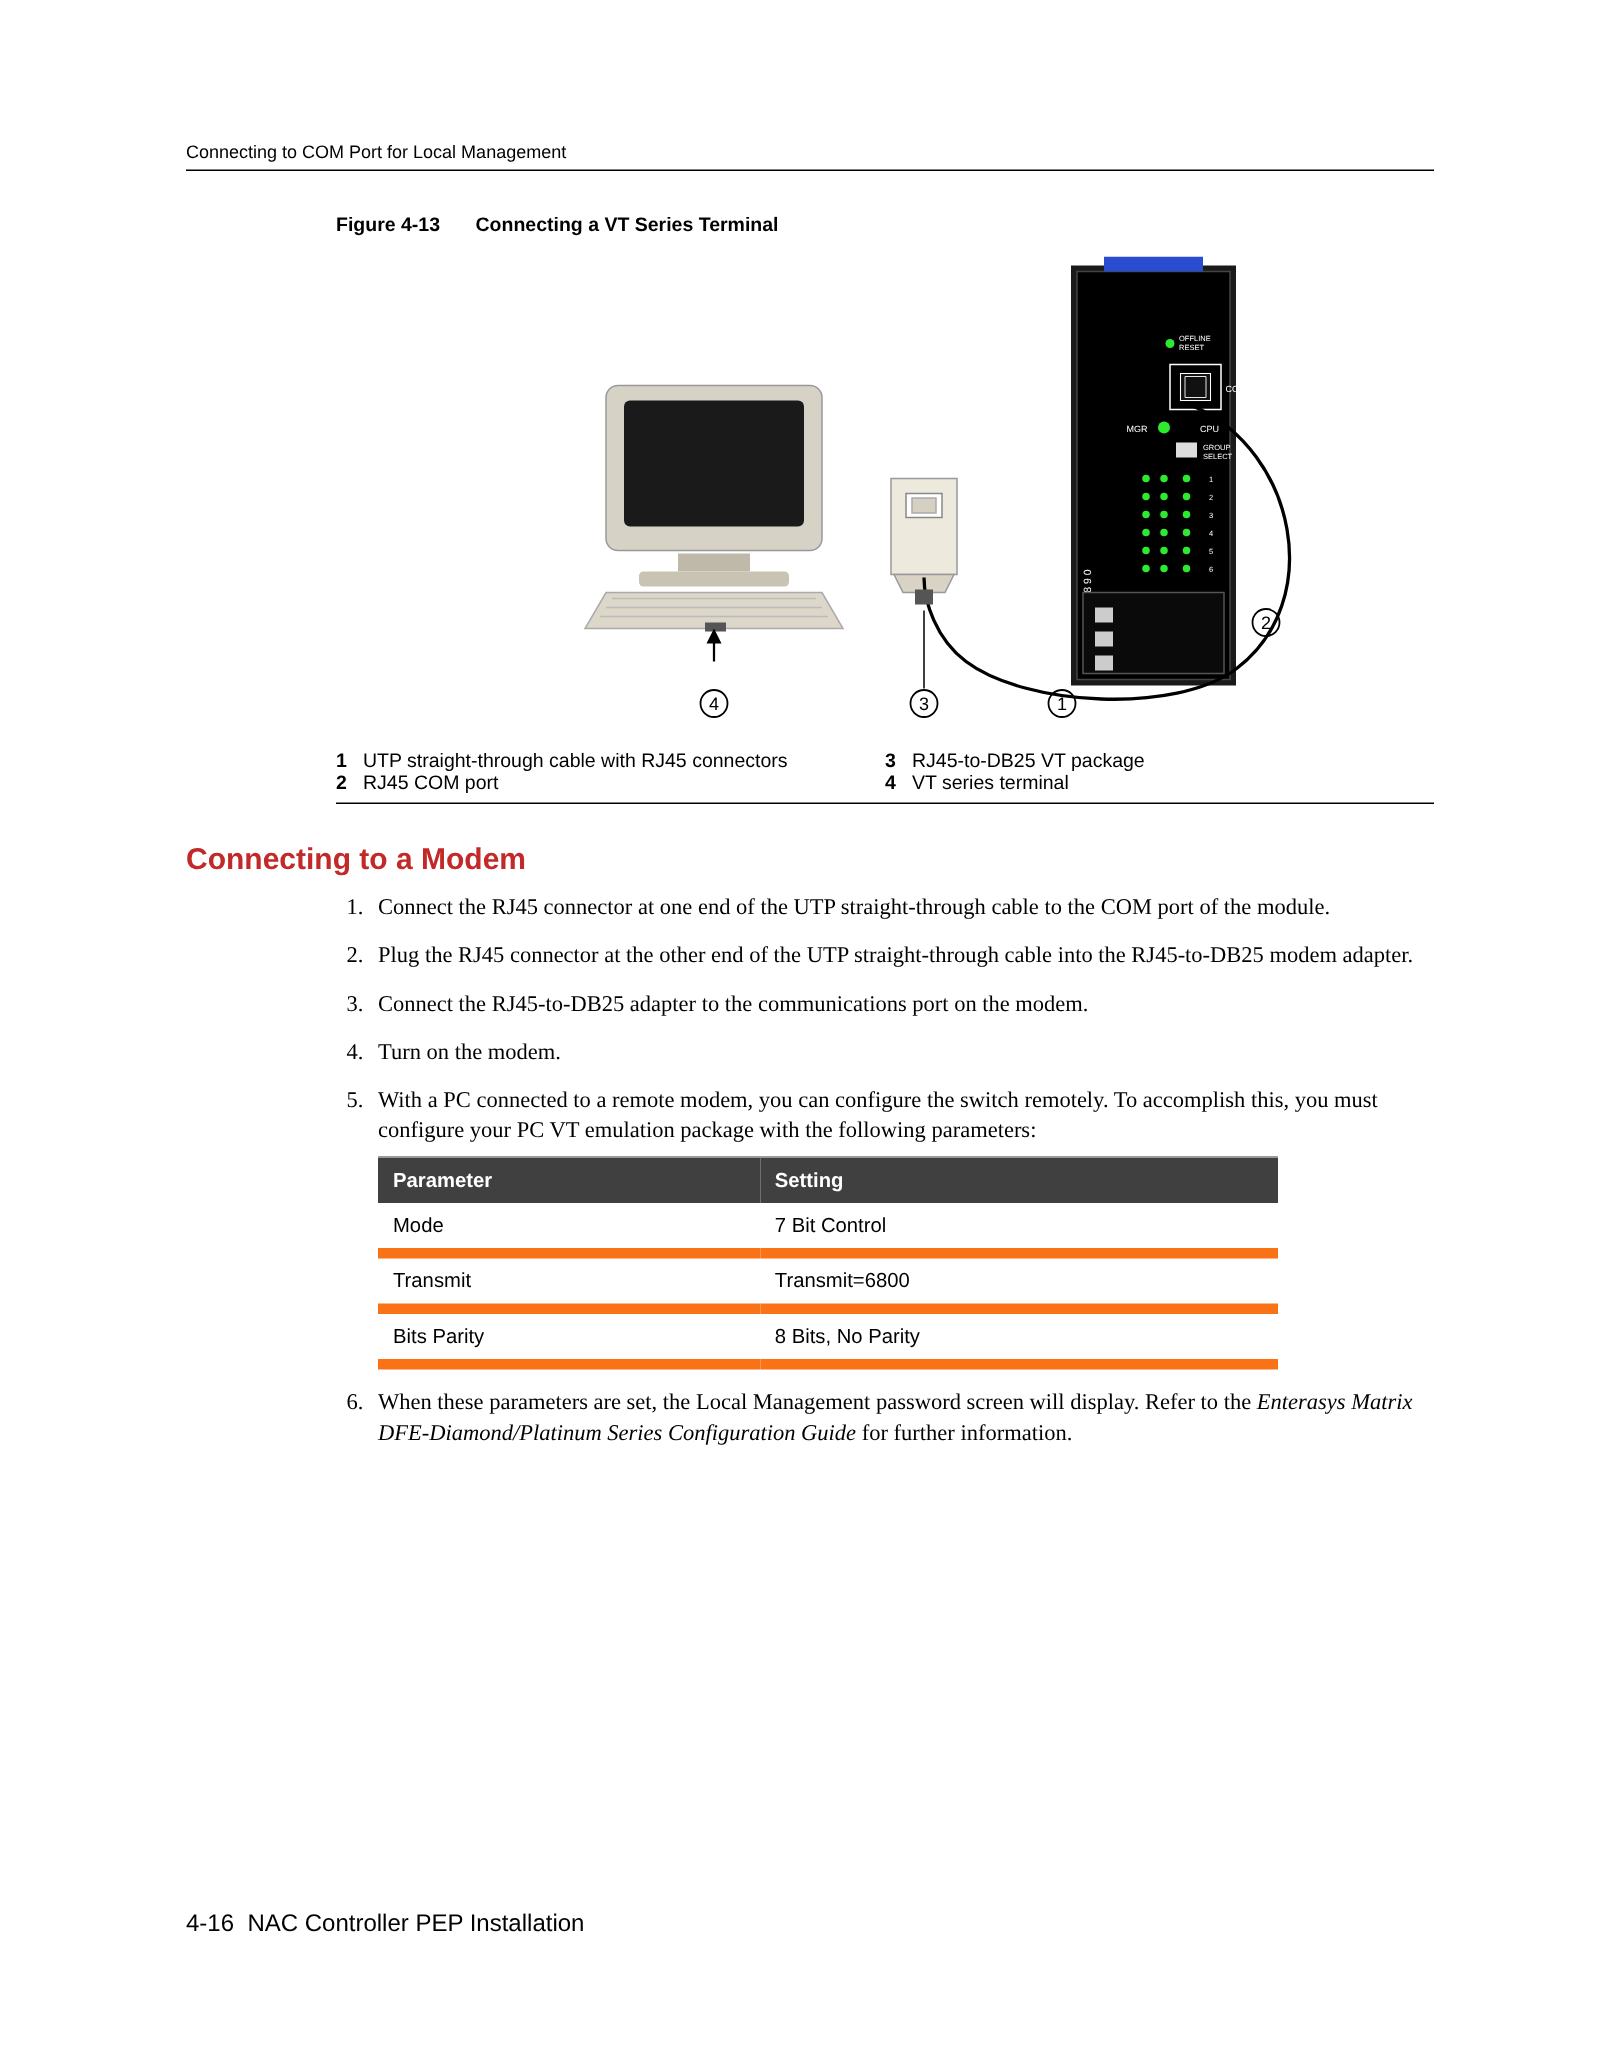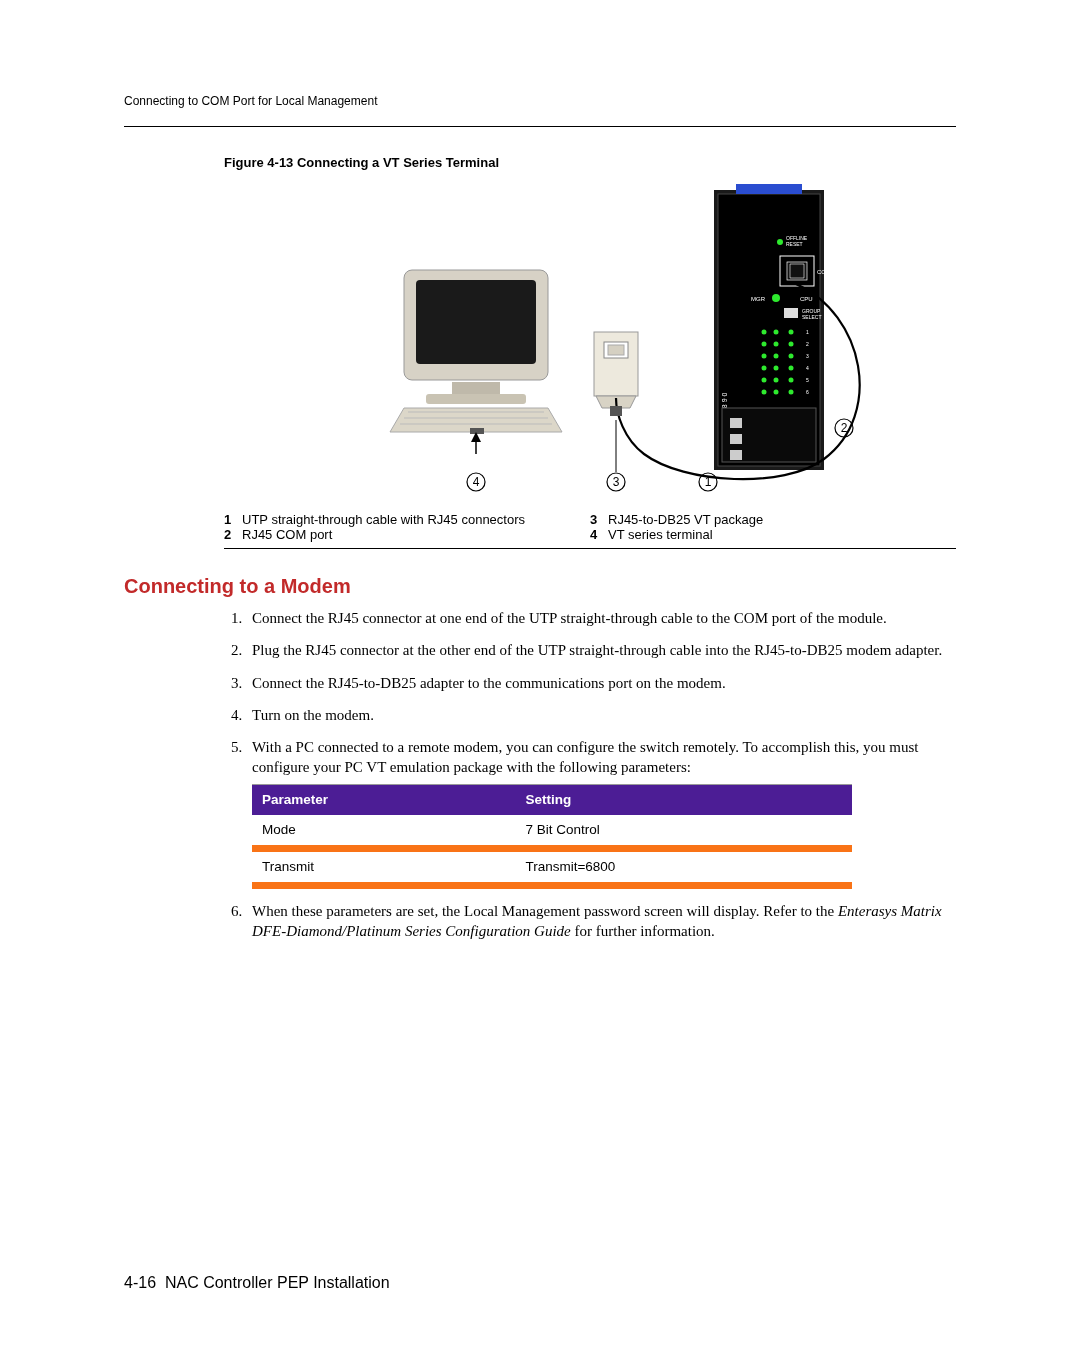--- a/index.html
+++ b/index.html
@@ -14,31 +14,31 @@
     box-sizing: border-box;
   }
   .page {
     padding: 94px 124px 0 124px;
     box-sizing: border-box;
   }
   .running-header {
     font-family: Arial, Helvetica, sans-serif;
     font-size: 12px;
     border-bottom: 1px solid #000;
-    padding-bottom: 18px;
+    padding-bottom: 5px;
     margin-bottom: 28px;
   }
   .fig-caption {
     font-family: Arial, Helvetica, sans-serif;
     font-size: 13px;
     font-weight: bold;
     margin-left: 100px;
     margin-bottom: 14px;
   }
-  .fig-caption .label { margin-right: 0; }
+  .fig-caption .label { margin-right: 20px; }
   .figure-box {
     margin-left: 100px;
     height: 320px;
     position: relative;
   }
   .figure-svg { width: 100%; height: 100%; }
   .figure-legend {
     margin-top: 8px;
     margin-left: 100px;
     border-bottom: 1px solid #000;
@@ -79,21 +79,21 @@
     font-family: Arial, Helvetica, sans-serif;
     font-size: 13.5px;
   }
   table.param th, table.param td {
     text-align: left;
     padding: 6px 10px;
     border-bottom: 7px solid #f97316;
   }
   table.param thead th {
     color: #fff;
-    background: #4c1d95;
+    background: #404040;
     border-bottom: none;
   }
   table.param thead tr { border-top: 1px solid #999; }
   .footer {
     position: absolute;
     bottom: 72px;
     left: 124px;
     font-family: Arial, Helvetica, sans-serif;
     font-size: 16px;
   }
@@ -270,20 +270,24 @@
         </thead>
         <tbody>
           <tr>
             <td>Mode</td>
             <td>7 Bit Control</td>
           </tr>
           <tr>
             <td>Transmit</td>
             <td>Transmit=6800</td>
           </tr>
+          <tr>
+            <td>Bits Parity</td>
+            <td>8 Bits, No Parity</td>
+          </tr>
         </tbody>
       </table>
     </li>
     <li>
       <span>When these parameters are set, the Local Management password screen will display. Refer to the </span><span class="italic">Enterasys Matrix DFE-Diamond/Platinum Series Configuration Guide</span><span> for further information.</span>
     </li>
   </ol>
 </div>
 
 <div class="footer">

